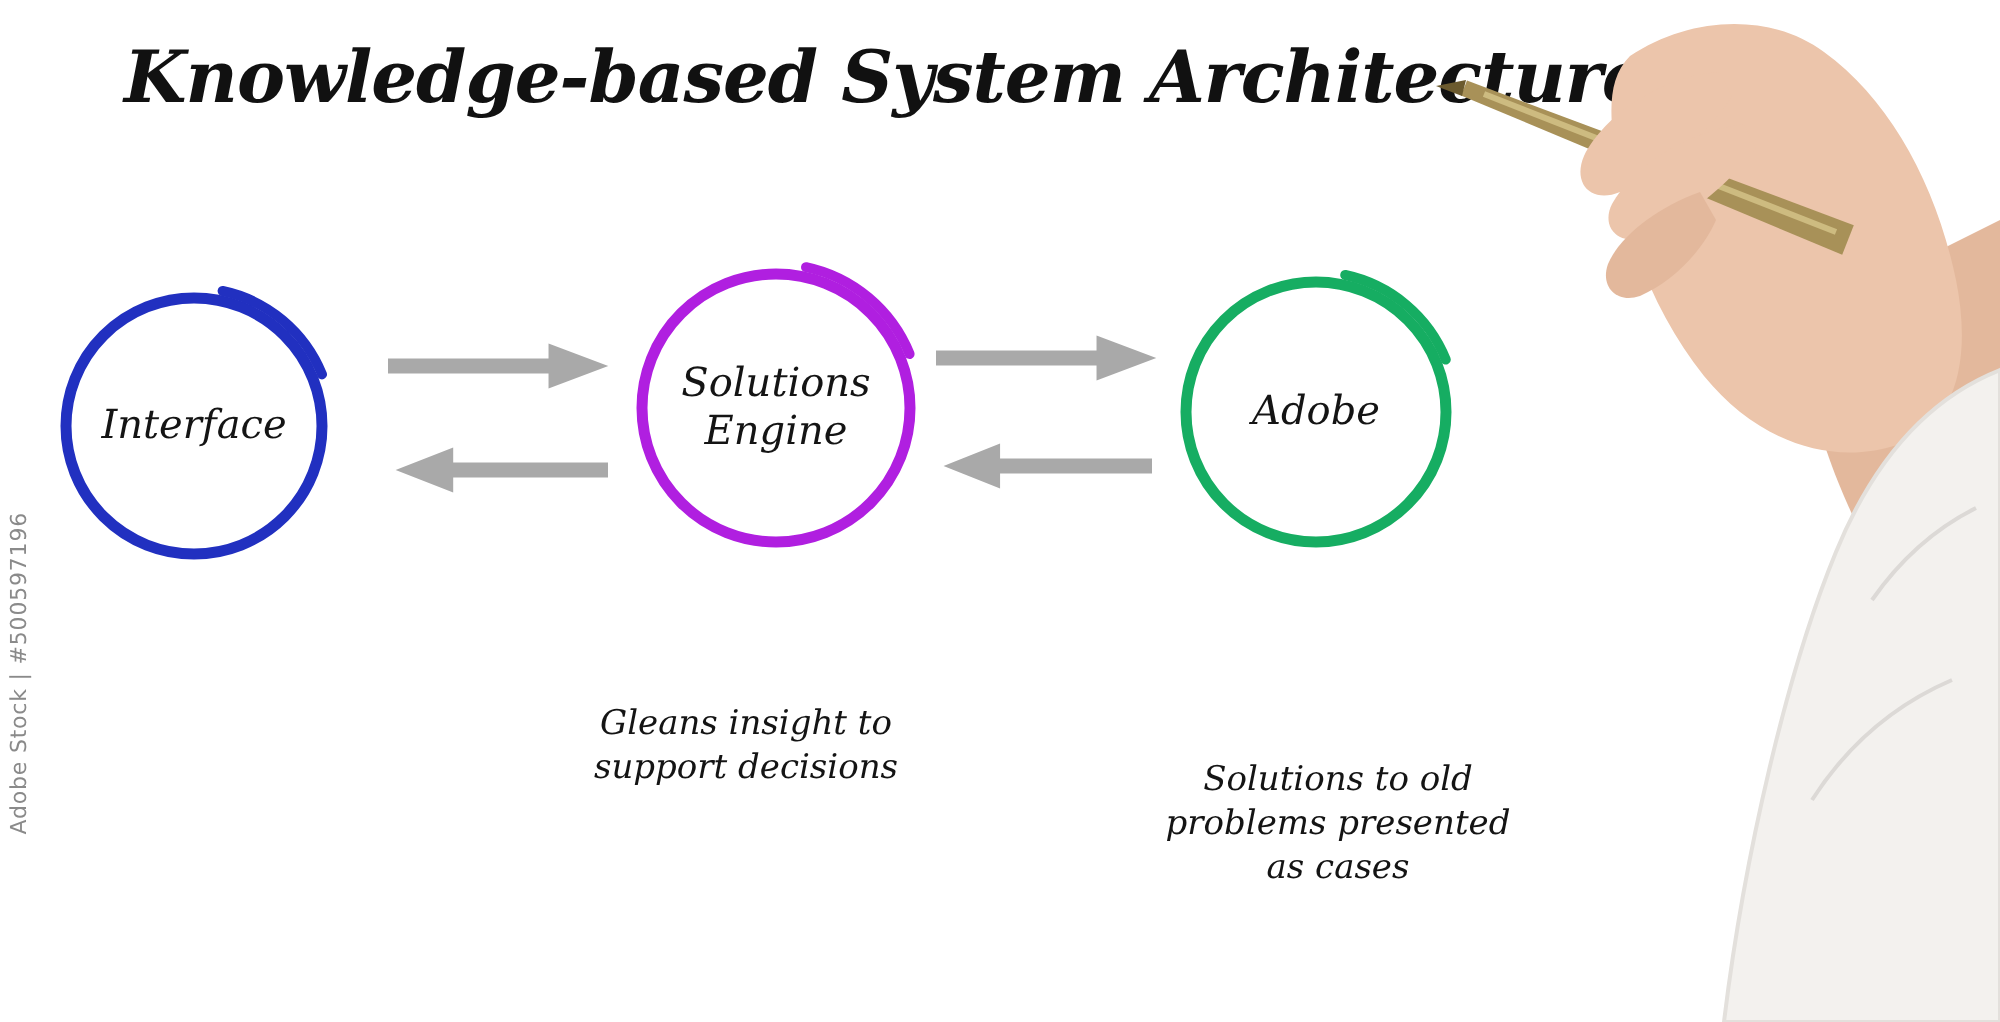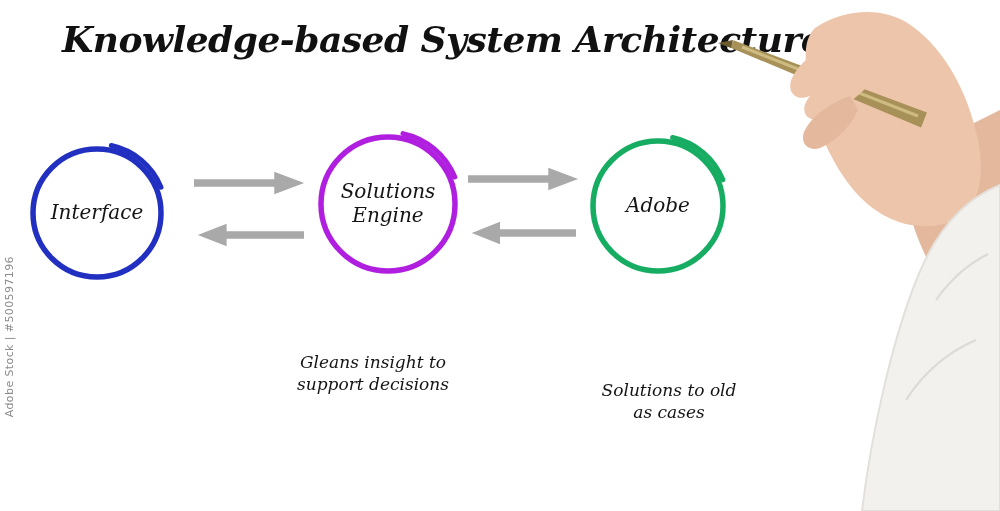--- a/index.html
+++ b/index.html
@@ -96,20 +96,21 @@
   <svg class="arrow a4" viewBox="0 0 120 30" preserveAspectRatio="none">
     <polygon points="2,15 34,3 34,11 120,11 120,19 34,19 34,27" fill="#a9a9a9"></polygon>
   </svg>
 
   <div class="desc d2">
     <span>Gleans insight to</span>
     <span>support decisions</span>
   </div>
   <div class="desc d4">
     <span>Solutions to old</span>
+    <span>problems presented</span>
     <span>as cases</span>
   </div>
 
   <svg class="hand" viewBox="0 0 300 511">
 
     <path d="M 200 160 L 300 110 L 300 270 L 235 275 C 214 236 202 196 200 160 Z" fill="#e3b89c"></path>
 
     <path d="M 115 28 C 145 8 185 6 212 26 C 245 50 268 92 278 140 C 286 180 278 212 250 222 C 215 234 178 220 152 188 C 128 158 112 118 108 82 C 105 58 103 40 115 28 Z" fill="#ecc5ab"></path>
 
     <polygon points="33.5,40.3 226.9,112.6 221.1,127.4 30.5,47.7" fill="#a89158"></polygon>

